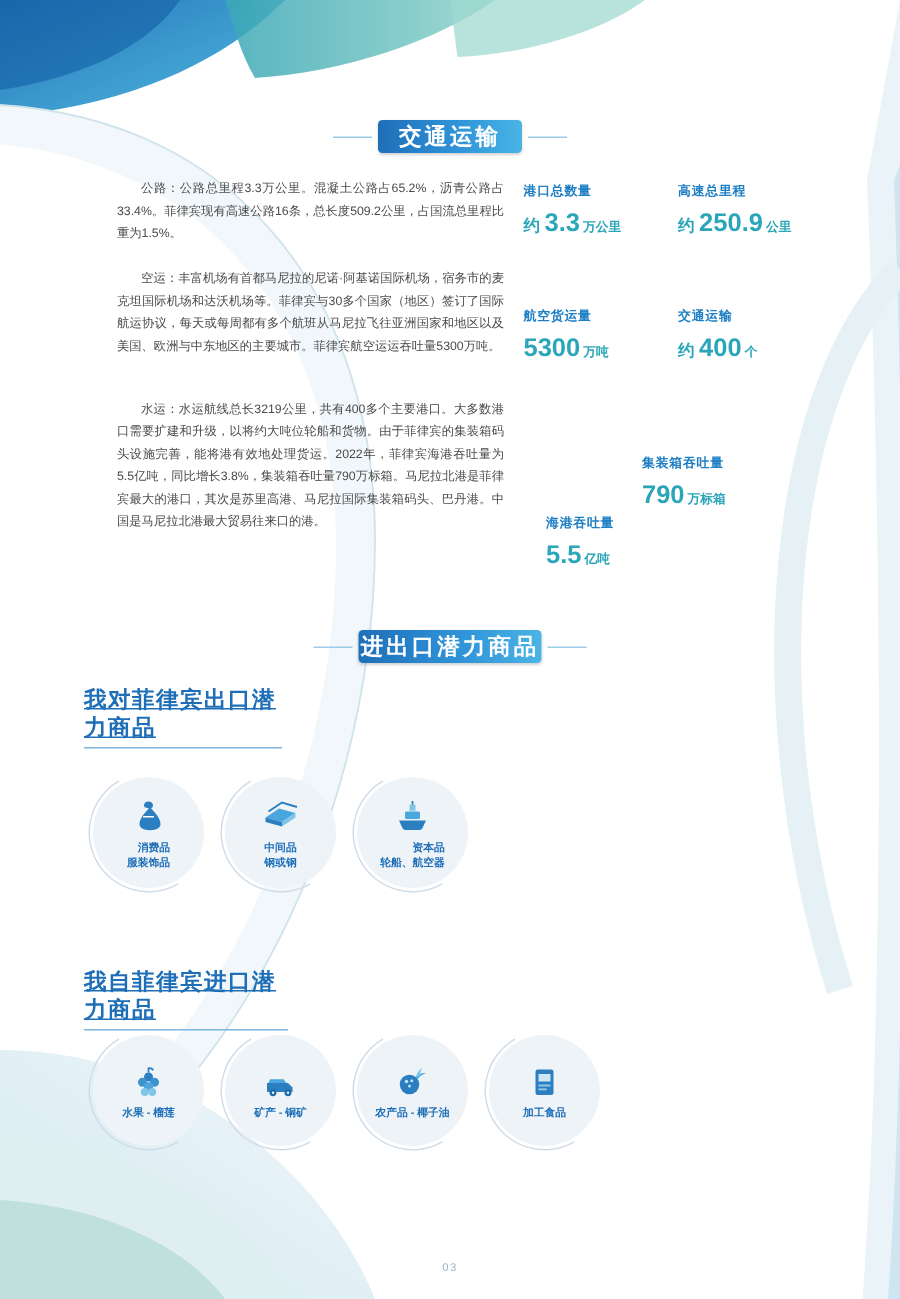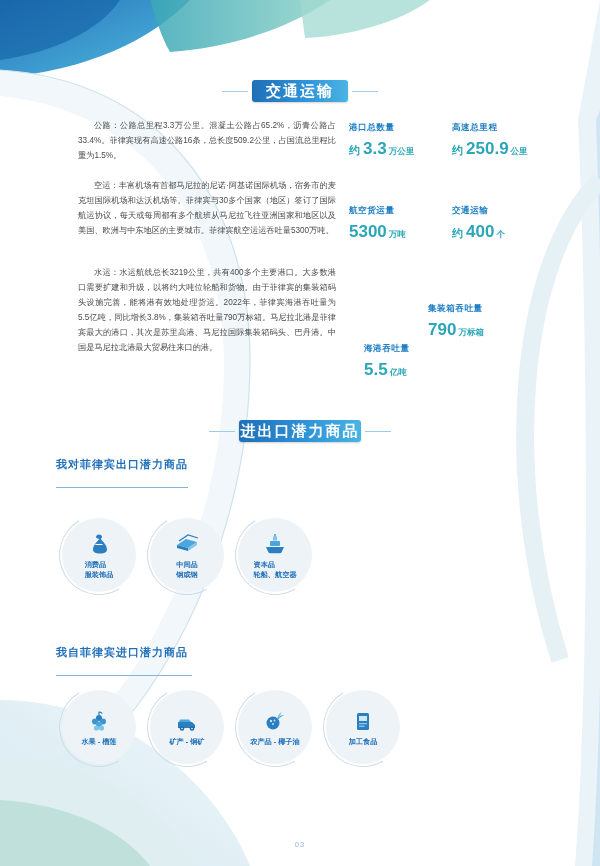--- a/index.html
+++ b/index.html
@@ -42,42 +42,43 @@
   
   .stat{position:absolute;}
   .stat .label{font-size:8.6px;color:#1f7fc4;font-weight:bold;letter-spacing:.5px;}
   .stat .val{margin-top:5px;color:#2aa6b8;font-weight:bold;font-size:17px;letter-spacing:0;}
   .stat .val .unit{font-size:8.5px;font-weight:bold;margin-left:2px;color:#2aa6b8;}
   .stat .val.small{font-size:11px;}
   .stat .val.small .num{font-size:17px;}
 
   
   .subhead{
-    position:absolute;font-size:11px;color:#1f6fb8;font-weight:bold;letter-spacing:1px;
-    padding-bottom:14px;
+    position:absolute;font-size:15px;color:#1f6fb8;font-weight:bold;letter-spacing:1px;
+    padding-bottom:2px;
+    text-decoration:underline;
   }
   .subhead .ul{
     position:absolute;left:0;bottom:-2px;height:1px;background:#7fb6de;width:100%;
   }
 
   
   .circles{position:absolute;display:flex;}
   .citem{
     width:74px;height:74px;border-radius:50%;
     background:#eef3f8;
     display:flex;flex-direction:column;align-items:center;justify-content:center;
     margin-right:14px;position:relative;
   }
   .citem:after{
     content:"";position:absolute;inset:-3px;border-radius:50%;
     border:1px solid #cfdce8;border-top-color:transparent;border-right-color:transparent;
     transform:rotate(15deg);
   }
   .citem .glyph{height:26px;display:flex;align-items:center;justify-content:center;margin-bottom:3px;}
-  .citem .cap{font-size:7.2px;color:#1f6fb8;font-weight:bold;text-align:left;line-height:10px;}
+  .citem .cap{font-size:7.2px;color:#1f6fb8;font-weight:bold;text-align:right;line-height:10px;}
 
   .pagenum{
     position:absolute;left:0;right:0;text-align:center;
     font-size:7.5px;color:#9bb6c9;letter-spacing:1px;
   }
 </style>
 </head>
 <body>
 
 <div class="page-bg">

